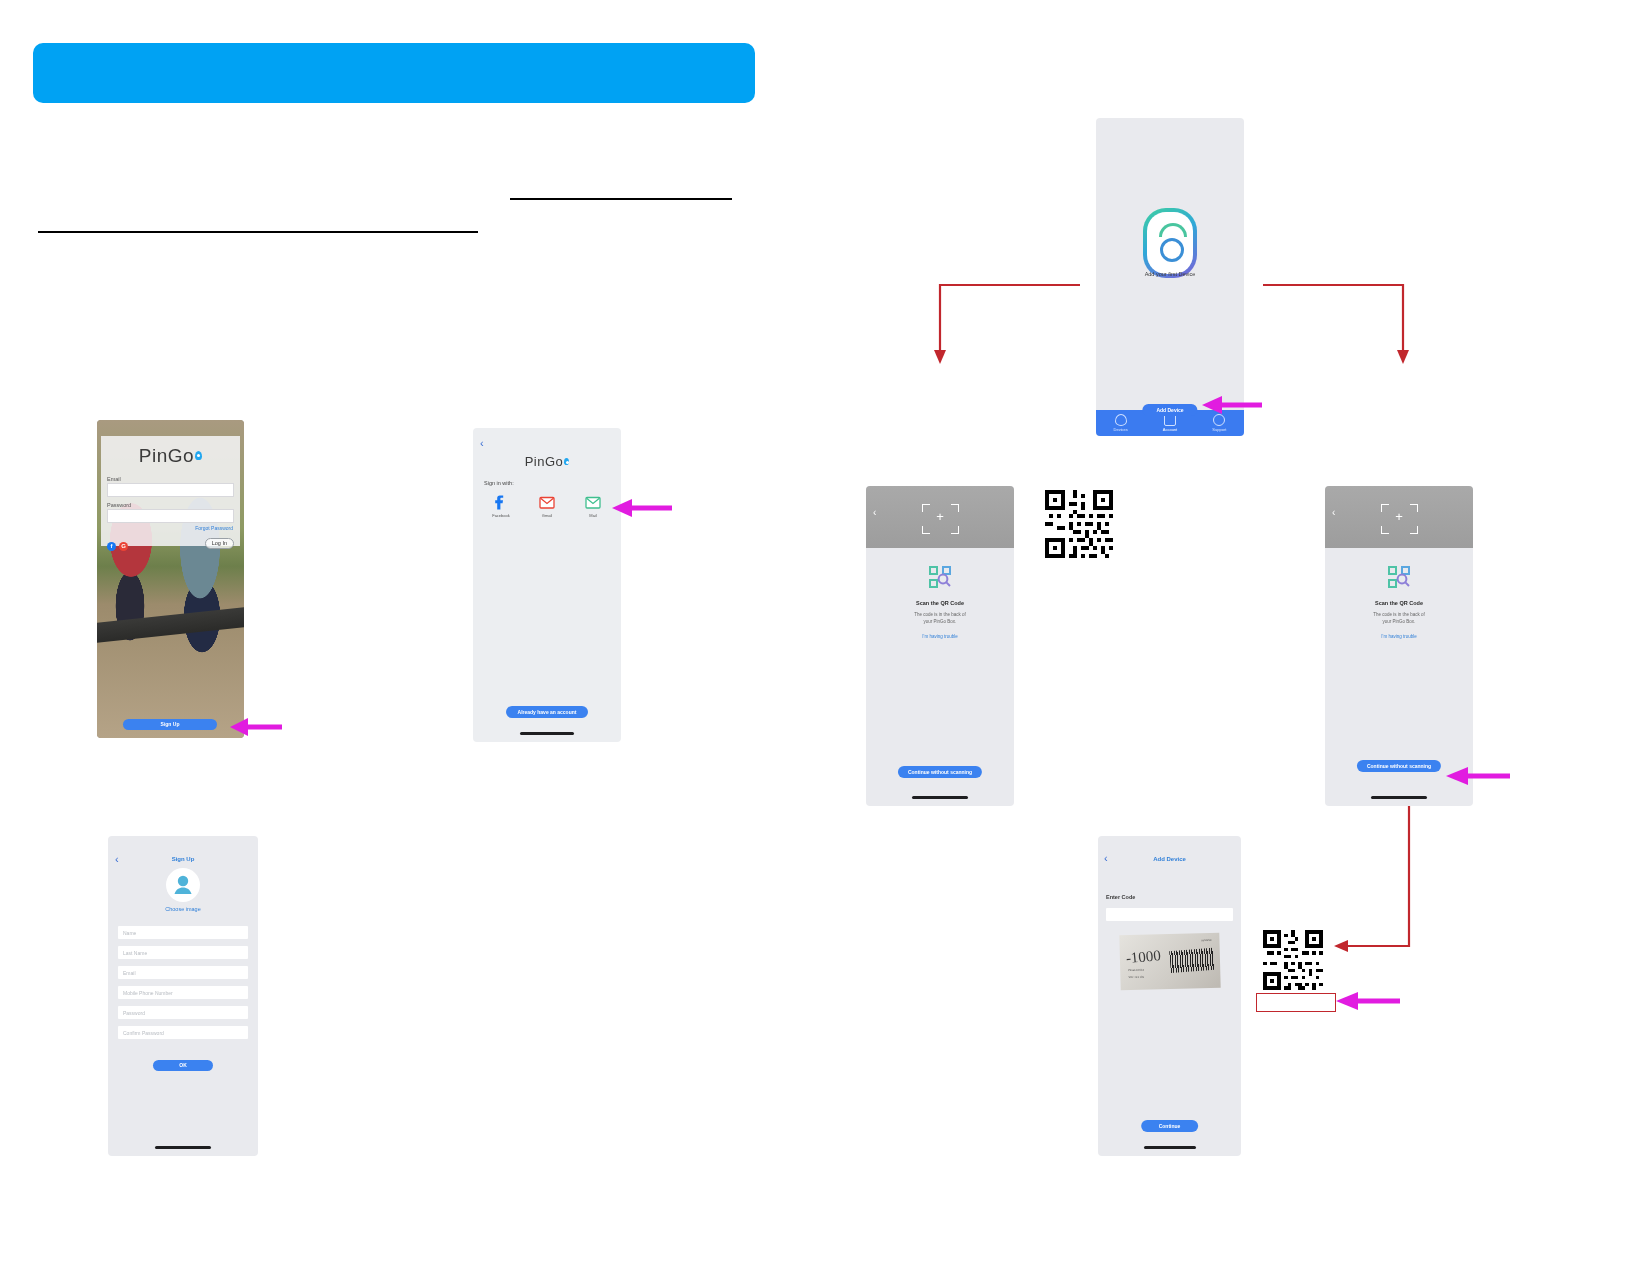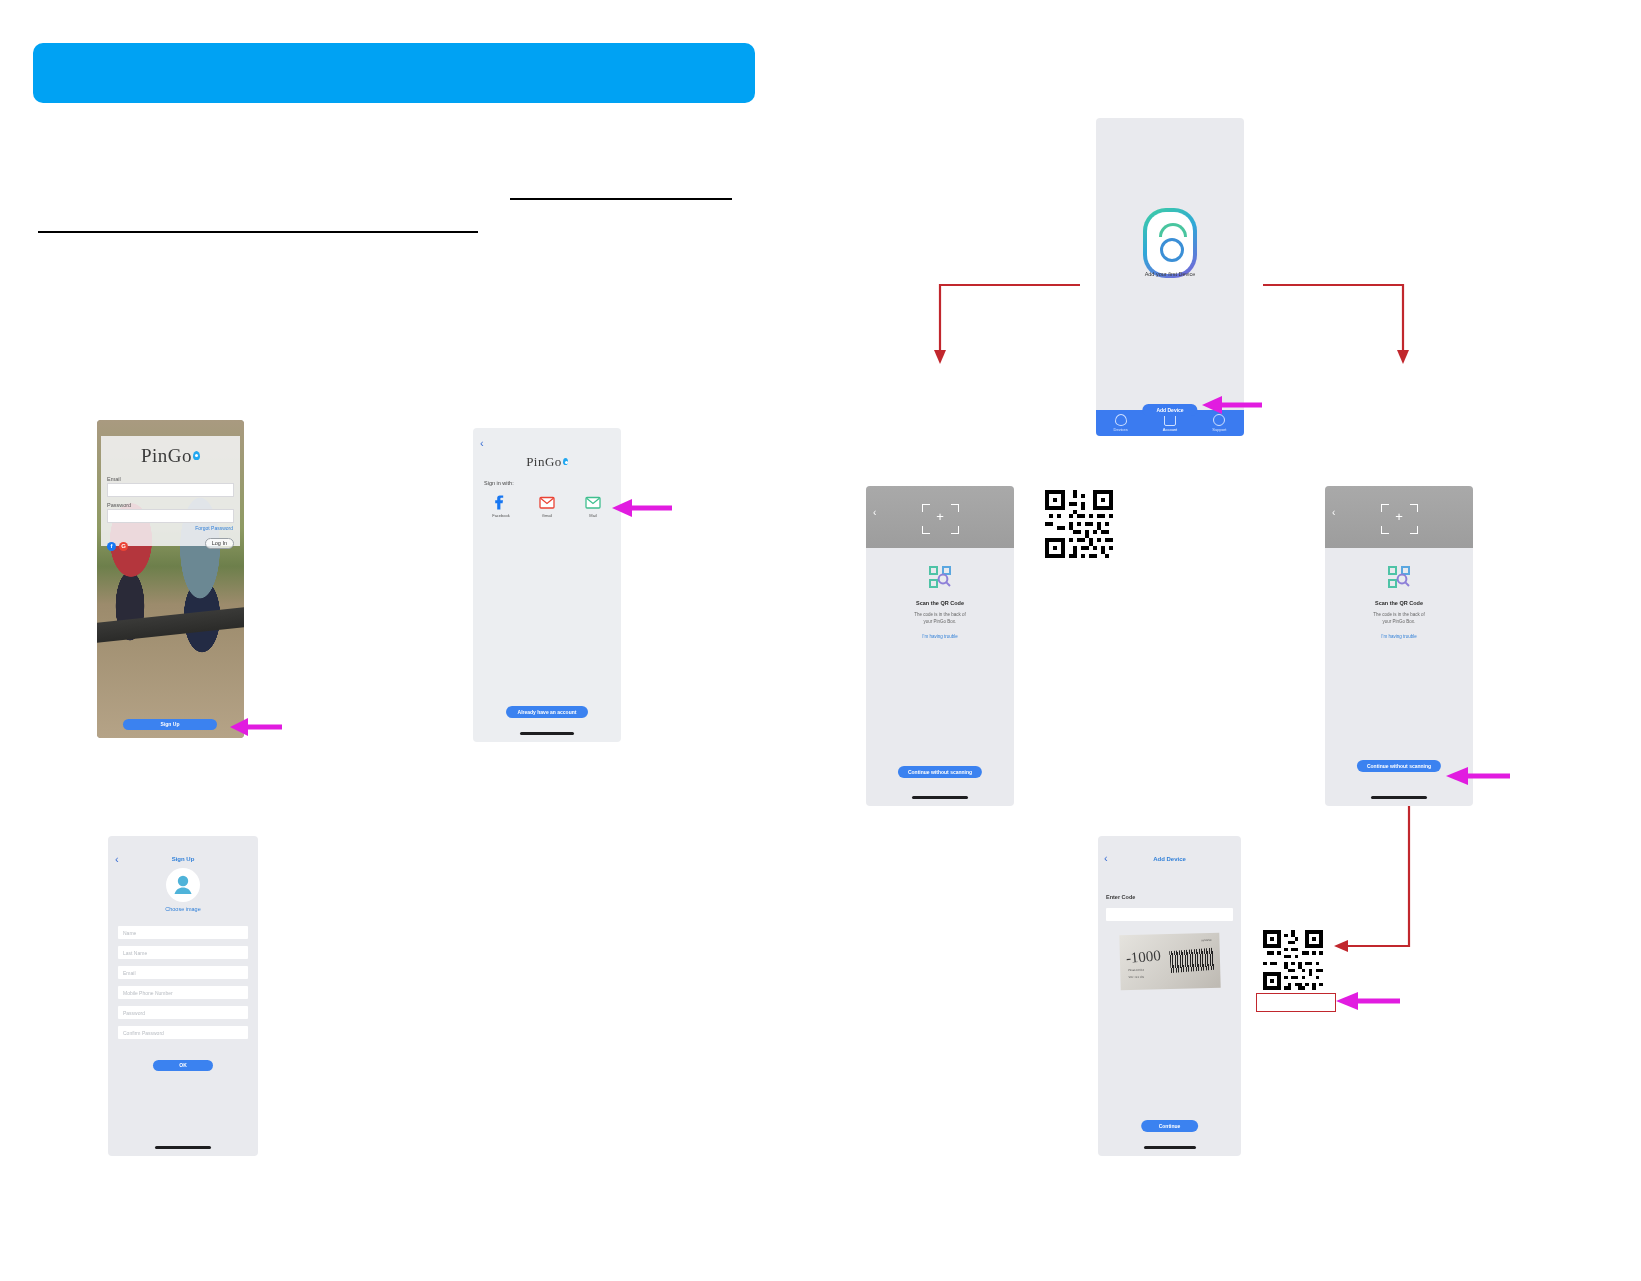--- a/index.html
+++ b/index.html
@@ -30,21 +30,21 @@
       radial-gradient(ellipse 26px 62px at 33px 186px,#2a2a38 0 55%,transparent 56%),
       radial-gradient(ellipse 34px 86px at 103px 128px,#6b8893 0 58%,transparent 59%),
       radial-gradient(ellipse 30px 60px at 105px 196px,#232b44 0 60%,transparent 61%),
       linear-gradient(180deg,#a99a80 0%,#8e9a63 34%,#6d7f4b 46%,#9c8b6c 58%,#b5a387 100%);
   }
   #login-ground{position:absolute;left:0;right:0;top:195px;height:20px;
      background:linear-gradient(180deg,#3a3a38,#2b2b29);transform:skewY(-6deg);}
   #login-card{position:absolute;left:4px;top:16px;width:139px;height:110px;
      background:rgba(244,245,247,.86);}
   .logo-pingo{font-size:19px;color:#3b3b3b;letter-spacing:.5px;text-align:center;
-     font-family:Liberation Serif, serif;}
+     font-family:Liberation Sans, sans-serif;}
   .pin-dot{display:inline-block;width:7px;height:9px;border-radius:50% 50% 50% 50%/60% 60% 40% 40%;
      background:#22a7f0;vertical-align:2px;margin-left:1px;position:relative;}
   .pin-dot::after{content:"";position:absolute;left:2px;top:2.5px;width:3px;height:3px;
      border-radius:50%;background:#fff;}
   .fld-label{font-size:5.5px;color:#555;}
   .fld-box{background:#fff;border:.5px solid #d8d8dc;height:12px;}
   .lnk{font-size:5px;color:#2f7fd8;}
   .soc{width:9px;height:9px;border-radius:50%;display:inline-block;margin-right:3px;
      font-size:6px;color:#fff;text-align:center;line-height:9px;font-weight:bold;}
   .btn-outline{border:.7px solid #9aa0a6;border-radius:7px;background:rgba(255,255,255,.75);

